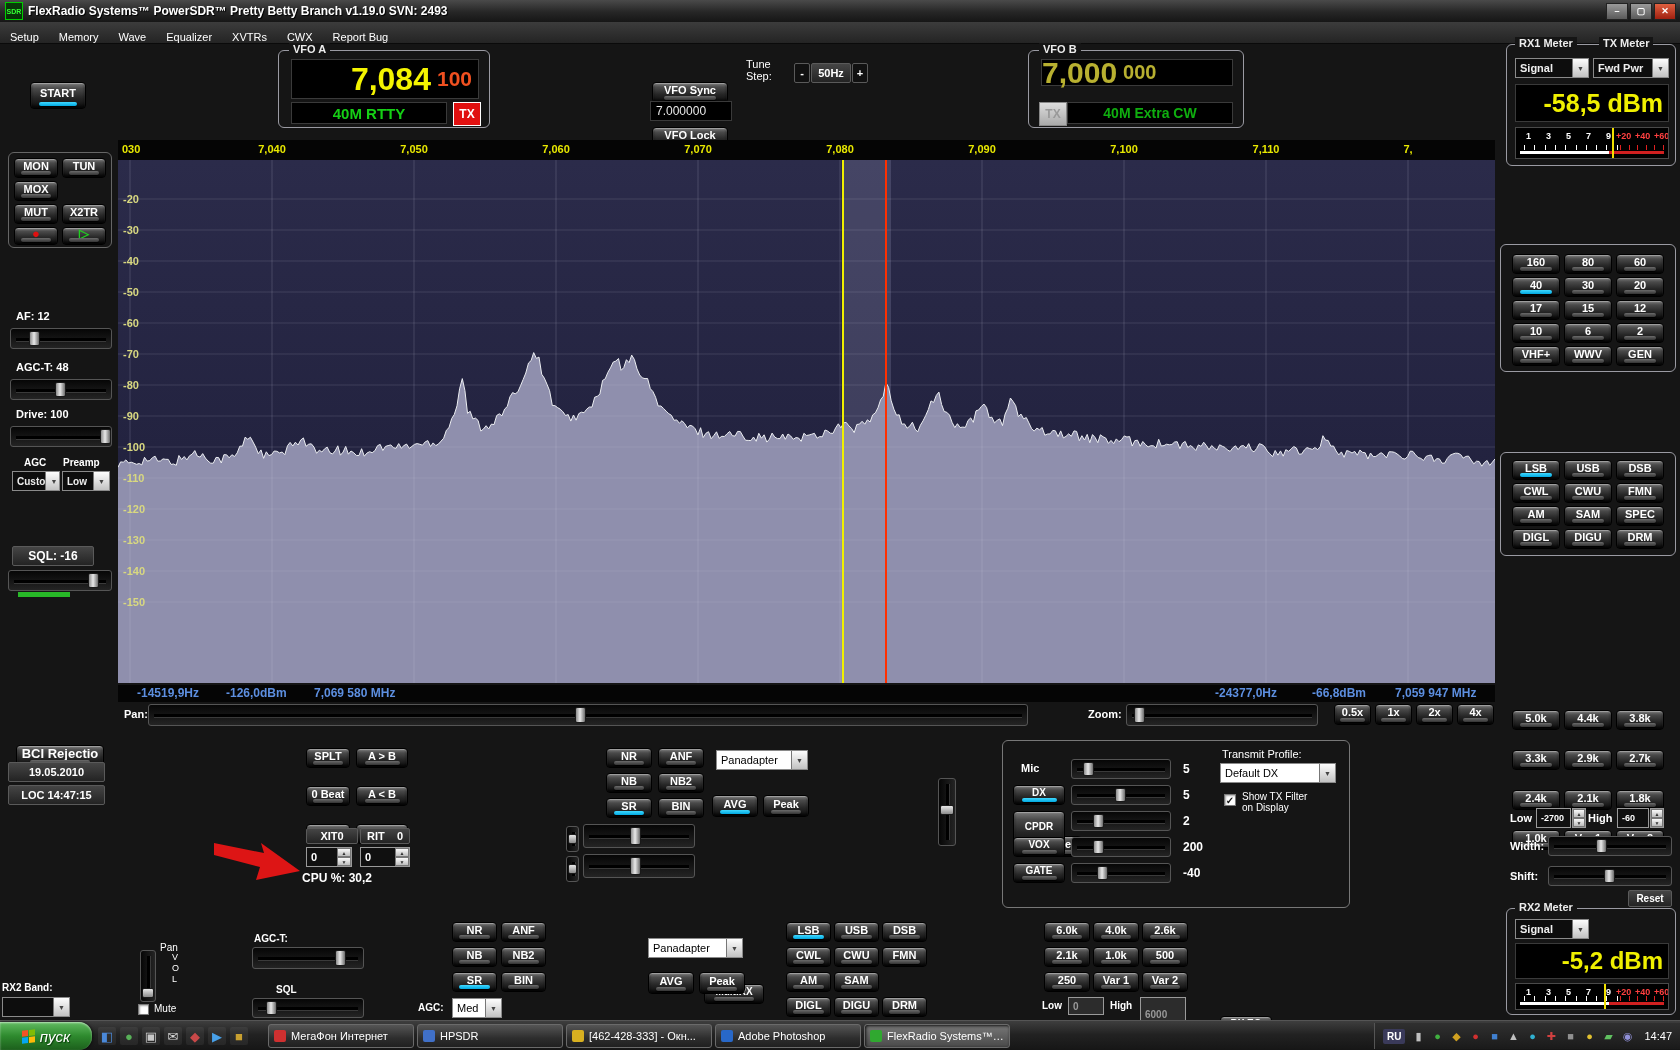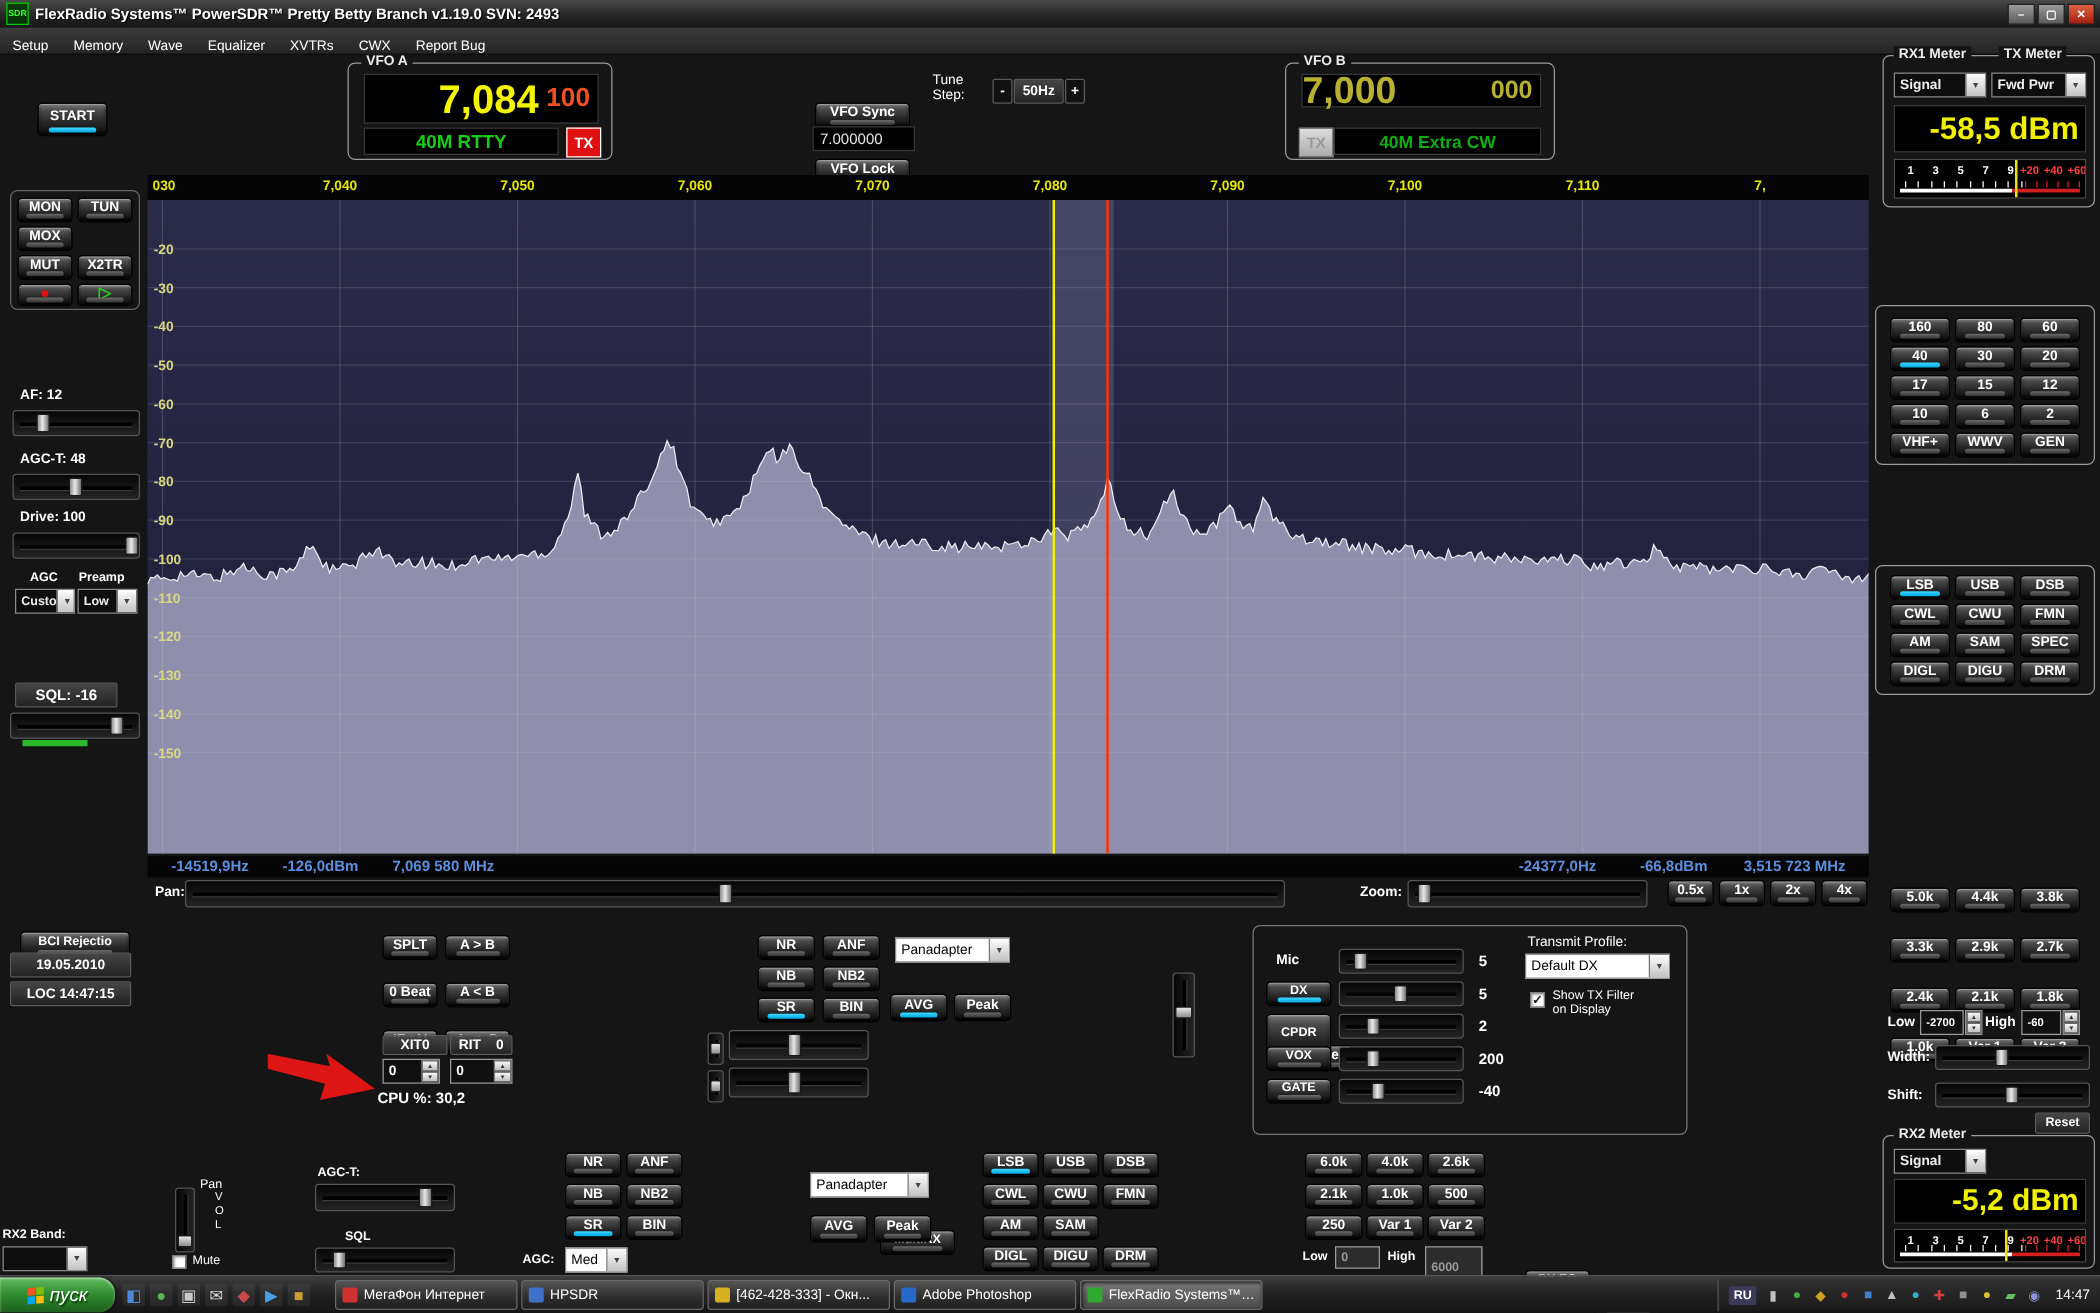--- a/index.html
+++ b/index.html
@@ -155,21 +155,21 @@
   </div>
 <div class="b abs" style="left:746px;top:97px;width:40px;height:20px">
     <span>Save</span>
   </div>
 <div class="b abs" style="left:792px;top:97px;width:56px;height:20px">
     <span>Restore</span>
   </div>
 
 <div class="grp" style="left:1028px;top:50px;width:216px;height:78px">
   <span class="lbl">VFO B</span>
-  <div class="lcd" style="left:12px;top:8px;width:192px;height:27px;display:flex;align-items:center;justify-content:space-between;gap:6px;padding-right:6px">
+  <div class="lcd" style="left:12px;top:8px;width:192px;height:27px;display:flex;align-items:center;justify-content:flex-start;gap:6px;padding-right:6px">
     <span style="color:#b8b030;font-size:30px;font-weight:bold">7,000</span>
     <span style="color:#b8b030;font-size:20px;font-weight:bold">000</span>
   </div>
   <div style="position:absolute;left:10px;top:51px;width:26px;height:22px;background:linear-gradient(#ddd,#aaa);border:1px solid #888;color:#999;font-weight:bold;font-size:12px;display:flex;align-items:center;justify-content:center">
     <span>TX</span>
     </div>
   <div class="lcd" style="left:38px;top:51px;width:166px;height:22px;display:flex;align-items:center;justify-content:center">
     <span style="color:#0fae0f;font-size:14px;font-weight:bold">40M Extra CW</span>
   </div>
 </div>
@@ -263,21 +263,21 @@
 
 <div class="flat" style="left:12px;top:546px;width:82px;height:20px;font-size:12px">
     <span>SQL:  -16</span>
   </div>
 <div class="hs" style="left:8px;top:570px;width:104px;height:21px;--p:81%">
     <i class="gr"></i>
     <b class="th"></b>
   </div>
 <div style="position:absolute;left:18px;top:592px;width:52px;height:5px;background:#28b828"></div>
 
-<div class="b abs" style="left:16px;top:636px;width:88px;height:22px;font-size:10px">
+<div class="b abs" style="left:16px;top:636px;width:88px;height:22px;font-size:13px">
     <span>BCI Rejectio</span>
   </div>
 <div class="flat" style="left:8px;top:762px;width:97px;height:20px">
     <span>19.05.2010</span>
   </div>
 <div class="flat" style="left:8px;top:785px;width:97px;height:20px">
     <span>LOC 14:47:15</span>
   </div>
 
 <div id="spectrum">
@@ -333,21 +333,21 @@
       <line x1="0" y1="411" x2="1377" y2="411" stroke="rgba(215,215,235,0.14)" stroke-width="1"></line>
       <text x="5" y="415" fill="#d8d880" font-size="11" font-weight="bold" font-family="Liberation Sans, sans-serif">-140</text>
       <line x1="0" y1="442" x2="1377" y2="442" stroke="rgba(215,215,235,0.14)" stroke-width="1"></line>
       <text x="5" y="446" fill="#d8d880" font-size="11" font-weight="bold" font-family="Liberation Sans, sans-serif">-150</text>
       <polyline points="0.0,307.3 2.6,301.9 5.3,302.2 7.9,299.9 10.6,303.0 13.2,302.2 15.9,303.2 18.5,304.3 21.2,303.5 23.8,304.9 26.5,297.3 29.1,301.1 31.8,300.6 34.4,297.7 37.1,296.2 39.7,301.2 42.4,301.0 45.0,298.9 47.7,299.3 50.3,299.4 53.0,304.4 55.6,304.0 58.3,305.3 60.9,295.5 63.6,299.5 66.2,296.5 68.9,299.9 71.5,295.8 74.1,294.2 76.8,290.6 79.4,296.2 82.1,297.1 84.7,293.6 87.4,298.1 90.0,301.0 92.7,303.2 95.3,303.2 98.0,297.4 100.6,297.6 103.3,303.0 105.9,294.7 108.6,294.8 111.2,297.8 113.9,294.7 116.5,296.5 119.2,292.9 121.8,286.2 124.5,286.1 127.1,277.2 129.8,279.3 132.4,277.2 135.1,282.1 137.7,287.2 140.3,293.7 143.0,289.9 145.6,298.3 148.3,291.8 150.9,295.6 153.6,294.6 156.2,291.0 158.9,291.3 161.5,292.9 164.2,292.0 166.8,294.7 169.5,285.7 172.1,282.4 174.8,286.0 177.4,282.2 180.1,285.0 182.7,280.1 185.4,277.9 188.0,286.3 190.7,284.2 193.3,283.8 196.0,287.1 198.6,293.3 201.3,290.2 203.9,292.0 206.5,288.9 209.2,287.1 211.8,292.6 214.5,294.0 217.1,291.0 219.8,285.8 222.4,295.2 225.1,292.1 227.7,286.4 230.4,294.2 233.0,291.0 235.7,292.7 238.3,295.4 241.0,295.5 243.6,288.7 246.3,296.2 248.9,293.1 251.6,291.7 254.2,292.7 256.9,290.7 259.5,285.7 262.2,284.4 264.8,290.5 267.5,286.4 270.1,285.6 272.8,284.9 275.4,287.7 278.0,288.3 280.7,283.6 283.3,288.2 286.0,285.5 288.6,284.1 291.3,288.4 293.9,286.4 296.6,284.3 299.2,283.6 301.9,284.3 304.5,285.2 307.2,281.9 309.8,280.6 312.5,286.5 315.1,282.9 317.8,285.6 320.4,284.1 323.1,281.1 325.7,278.2 328.4,270.2 331.0,267.6 333.7,258.5 336.3,254.5 339.0,245.8 341.6,228.8 344.3,218.6 346.9,230.5 349.5,253.3 352.2,251.3 354.8,258.9 357.5,258.1 360.1,260.5 362.8,271.1 365.4,269.1 368.1,265.7 370.7,268.9 373.4,264.1 376.0,264.6 378.7,255.5 381.3,253.8 384.0,255.8 386.6,249.1 389.3,246.5 391.9,236.9 394.6,232.6 397.2,233.8 399.9,231.9 402.5,225.8 405.2,219.4 407.8,213.0 410.5,203.0 413.1,200.6 415.7,192.6 418.4,198.4 421.0,197.1 423.7,214.2 426.3,218.1 429.0,224.3 431.6,230.7 434.3,245.5 436.9,245.6 439.6,247.6 442.2,249.1 444.9,251.8 447.5,255.5 450.2,254.6 452.8,261.1 455.5,255.0 458.1,260.2 460.8,253.6 463.4,252.2 466.1,252.7 468.7,249.2 471.4,247.0 474.0,247.1 476.7,237.2 479.3,236.3 481.9,234.2 484.6,220.4 487.2,218.9 489.9,212.3 492.5,207.8 495.2,202.1 497.8,201.1 500.5,198.5 503.1,210.3 505.8,207.6 508.4,199.7 511.1,202.7 513.7,195.1 516.4,199.5 519.0,208.9 521.7,215.0 524.3,217.9 527.0,218.6 529.6,218.5 532.3,228.7 534.9,231.5 537.6,237.3 540.2,246.0 542.9,246.0 545.5,248.4 548.2,251.2 550.8,253.7 553.4,255.3 556.1,260.3 558.7,259.9 561.4,263.2 564.0,260.7 566.7,263.7 569.3,267.8 572.0,265.3 574.6,266.1 577.3,268.9 579.9,274.9 582.6,267.7 585.2,277.5 587.9,273.3 590.5,271.7 593.2,278.7 595.8,275.5 598.5,271.8 601.1,278.3 603.8,276.3 606.4,276.5 609.1,273.7 611.7,271.5 614.4,275.7 617.0,276.1 619.6,271.4 622.3,271.5 624.9,276.1 627.6,280.3 630.2,280.4 632.9,280.6 635.5,277.0 638.2,281.3 640.8,273.3 643.5,278.2 646.1,274.8 648.8,282.1 651.4,279.2 654.1,273.1 656.7,277.0 659.4,278.6 662.0,278.6 664.7,274.0 667.3,279.3 670.0,274.0 672.6,275.9 675.3,279.3 677.9,277.6 680.6,278.0 683.2,281.4 685.9,273.3 688.5,275.5 691.1,275.0 693.8,274.2 696.4,273.3 699.1,278.2 701.7,276.6 704.4,276.8 707.0,270.0 709.7,271.1 712.3,273.2 715.0,273.4 717.6,267.9 720.3,263.8 722.9,267.9 725.6,262.9 728.2,262.4 730.9,265.9 733.5,268.4 736.2,272.6 738.8,264.5 741.5,264.1 744.1,261.3 746.8,264.2 749.4,259.8 752.1,262.0 754.7,254.9 757.4,252.9 760.0,247.7 762.6,239.8 765.3,236.3 767.9,222.5 770.6,227.4 773.2,240.8 775.9,249.2 778.5,255.2 781.2,254.8 783.8,264.2 786.5,263.9 789.1,268.2 791.8,266.1 794.4,262.2 797.1,269.1 799.7,271.9 802.4,265.2 805.0,260.9 807.7,255.5 810.3,249.6 813.0,240.9 815.6,242.5 818.3,235.4 820.9,232.1 823.6,244.5 826.2,251.5 828.8,252.3 831.5,255.1 834.1,262.4 836.8,267.6 839.4,263.7 842.1,267.5 844.7,267.1 847.4,267.4 850.0,260.5 852.7,257.9 855.3,262.4 858.0,250.8 860.6,250.0 863.3,246.6 865.9,244.0 868.6,247.5 871.2,257.6 873.9,257.2 876.5,262.9 879.2,260.3 881.8,258.9 884.5,265.6 887.1,254.1 889.8,248.3 892.4,238.0 895.1,241.6 897.7,245.7 900.3,256.6 903.0,254.1 905.6,258.8 908.3,257.6 910.9,262.9 913.6,268.6 916.2,271.1 918.9,268.1 921.5,269.8 924.2,267.5 926.8,275.2 929.5,274.0 932.1,273.9 934.8,270.4 937.4,270.8 940.1,276.7 942.7,270.9 945.4,277.9 948.0,276.4 950.7,273.8 953.3,276.3 956.0,270.9 958.6,271.4 961.3,280.7 963.9,275.7 966.5,280.0 969.2,274.4 971.8,282.7 974.5,274.6 977.1,277.5 979.8,282.7 982.4,274.8 985.1,276.8 987.7,278.0 990.4,283.4 993.0,280.4 995.7,283.6 998.3,278.9 1001.0,281.7 1003.6,279.6 1006.3,275.9 1008.9,277.0 1011.6,276.6 1014.2,286.0 1016.9,280.6 1019.5,280.2 1022.2,286.3 1024.8,281.5 1027.5,284.6 1030.1,286.9 1032.8,285.7 1035.4,285.8 1038.0,288.1 1040.7,279.3 1043.3,286.0 1046.0,285.6 1048.6,284.2 1051.3,284.8 1053.9,284.5 1056.6,282.0 1059.2,281.7 1061.9,288.7 1064.5,283.2 1067.2,281.4 1069.8,287.5 1072.5,285.5 1075.1,287.5 1077.8,290.5 1080.4,284.9 1083.1,286.4 1085.7,282.2 1088.4,285.6 1091.0,289.7 1093.7,285.5 1096.3,288.1 1099.0,290.2 1101.6,284.8 1104.2,286.2 1106.9,287.4 1109.5,290.0 1112.2,291.4 1114.8,287.8 1117.5,285.8 1120.1,289.6 1122.8,286.1 1125.4,285.5 1128.1,288.2 1130.7,283.6 1133.4,290.1 1136.0,291.9 1138.7,288.5 1141.3,283.7 1144.0,284.6 1146.6,286.6 1149.3,291.1 1151.9,293.8 1154.6,296.6 1157.2,290.5 1159.9,295.2 1162.5,290.9 1165.2,296.2 1167.8,289.7 1170.5,291.3 1173.1,289.1 1175.7,286.5 1178.4,288.0 1181.0,294.2 1183.7,294.0 1186.3,290.0 1189.0,287.6 1191.6,288.5 1194.3,289.4 1196.9,287.5 1199.6,289.6 1202.2,286.8 1204.9,275.7 1207.5,280.1 1210.2,280.5 1212.8,286.1 1215.5,286.0 1218.1,291.0 1220.8,294.9 1223.4,291.9 1226.1,297.3 1228.7,290.6 1231.4,291.4 1234.0,293.0 1236.7,291.4 1239.3,295.2 1241.9,290.1 1244.6,292.4 1247.2,292.8 1249.9,299.0 1252.5,293.0 1255.2,296.6 1257.8,296.5 1260.5,294.4 1263.1,292.7 1265.8,294.6 1268.4,297.9 1271.1,291.8 1273.7,291.8 1276.4,292.3 1279.0,293.9 1281.7,295.9 1284.3,298.5 1287.0,299.1 1289.6,296.5 1292.3,291.1 1294.9,291.4 1297.6,294.9 1300.2,297.5 1302.9,298.4 1305.5,300.5 1308.1,296.4 1310.8,295.4 1313.4,295.1 1316.1,301.6 1318.7,298.6 1321.4,298.9 1324.0,303.2 1326.7,303.1 1329.3,298.4 1332.0,295.3 1334.6,294.1 1337.3,293.2 1339.9,293.3 1342.6,294.5 1345.2,298.1 1347.9,296.4 1350.5,296.1 1353.2,300.1 1355.8,303.8 1358.5,301.2 1361.1,301.5 1363.8,306.2 1366.4,302.5 1369.1,300.5 1371.7,305.4 1374.4,302.2 1377.0,298.9" fill="none" stroke="#eceef2" stroke-width="1"></polyline>
       <line x1="725" y1="0" x2="725" y2="523" stroke="#f0f000" stroke-width="2"></line>
       <line x1="768" y1="0" x2="768" y2="523" stroke="#ff3000" stroke-width="2"></line>
     </svg>
   <div id="specstatus">
     <span id="statusL" style="position:static"><span>-14519,9Hz</span><span>-126,0dBm</span><span>7,069 580 MHz</span></span>
-    <span id="statusR" style="position:static"><span>-24377,0Hz</span><span>-66,8dBm</span><span>3,515 723 MHz</span></span>
+    <span id="statusR" style="position:static"><span>-24377,0Hz</span><span>-66,8dBm</span><span>7,059 947 MHz</span></span>
   </div>
 </div>
 
 <span class="t" style="left:124px;top:708px">Pan:</span>
 <div class="hs" style="left:148px;top:704px;width:880px;height:22px;--p:49%">
     <i class="gr"></i>
     <b class="th"></b>
   </div>
 <div class="b abs" style="left:1034px;top:705px;width:48px;height:21px">
     <span>Center</span>

